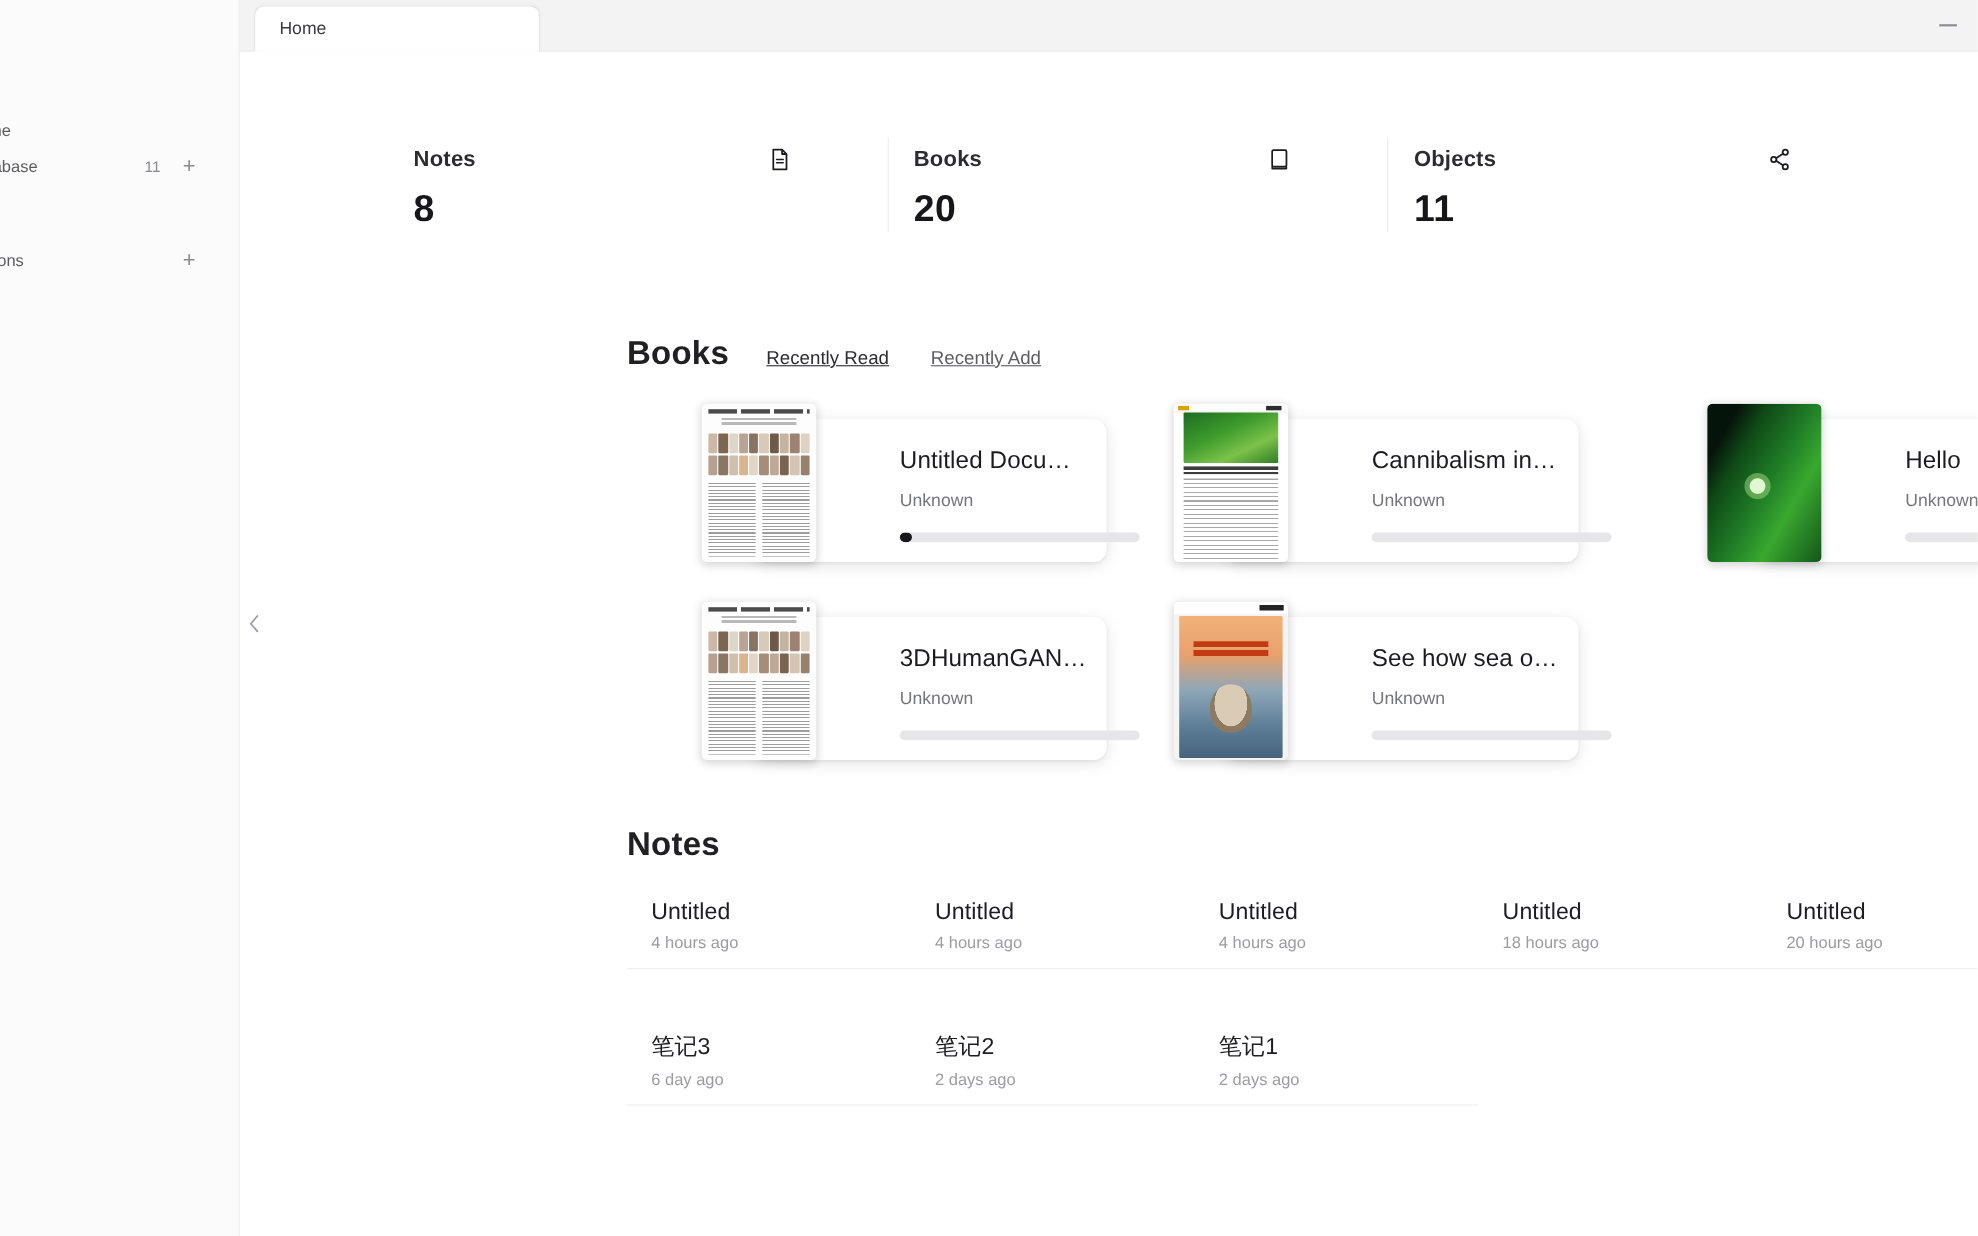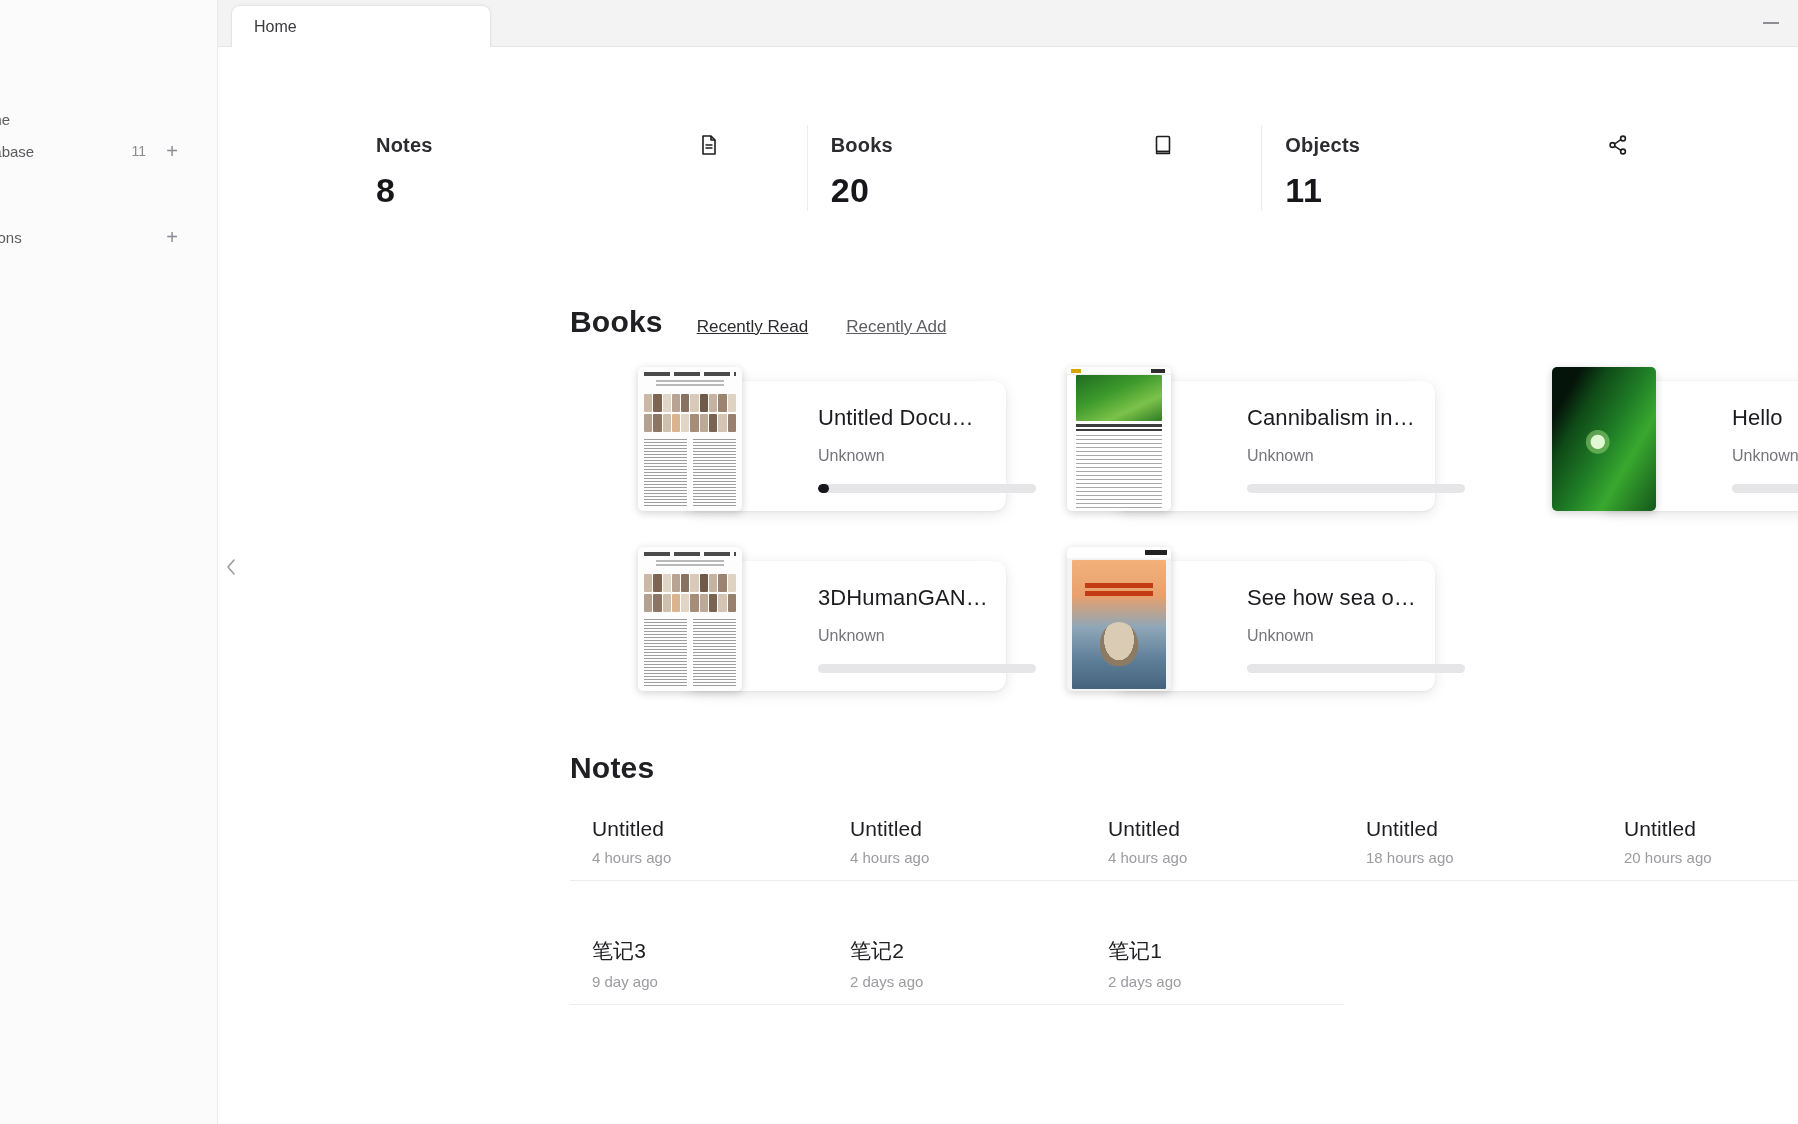--- a/index.html
+++ b/index.html
@@ -455,21 +455,21 @@
           <div class="note-time">18 hours ago</div>
         </div>
         <div class="note-card">
           <div class="note-title">Untitled</div>
           <div class="note-time">20 hours ago</div>
         </div>
       </div>
       <div class="note-row" style="margin-top:14px;">
         <div class="note-card">
           <div class="note-title">笔记3</div>
-          <div class="note-time">9 day ago</div>
+          <div class="note-time">6 day ago</div>
         </div>
         <div class="note-card">
           <div class="note-title">笔记2</div>
           <div class="note-time">2 days ago</div>
         </div>
         <div class="note-card">
           <div class="note-title">笔记1</div>
           <div class="note-time">2 days ago</div>
         </div>
       </div>

